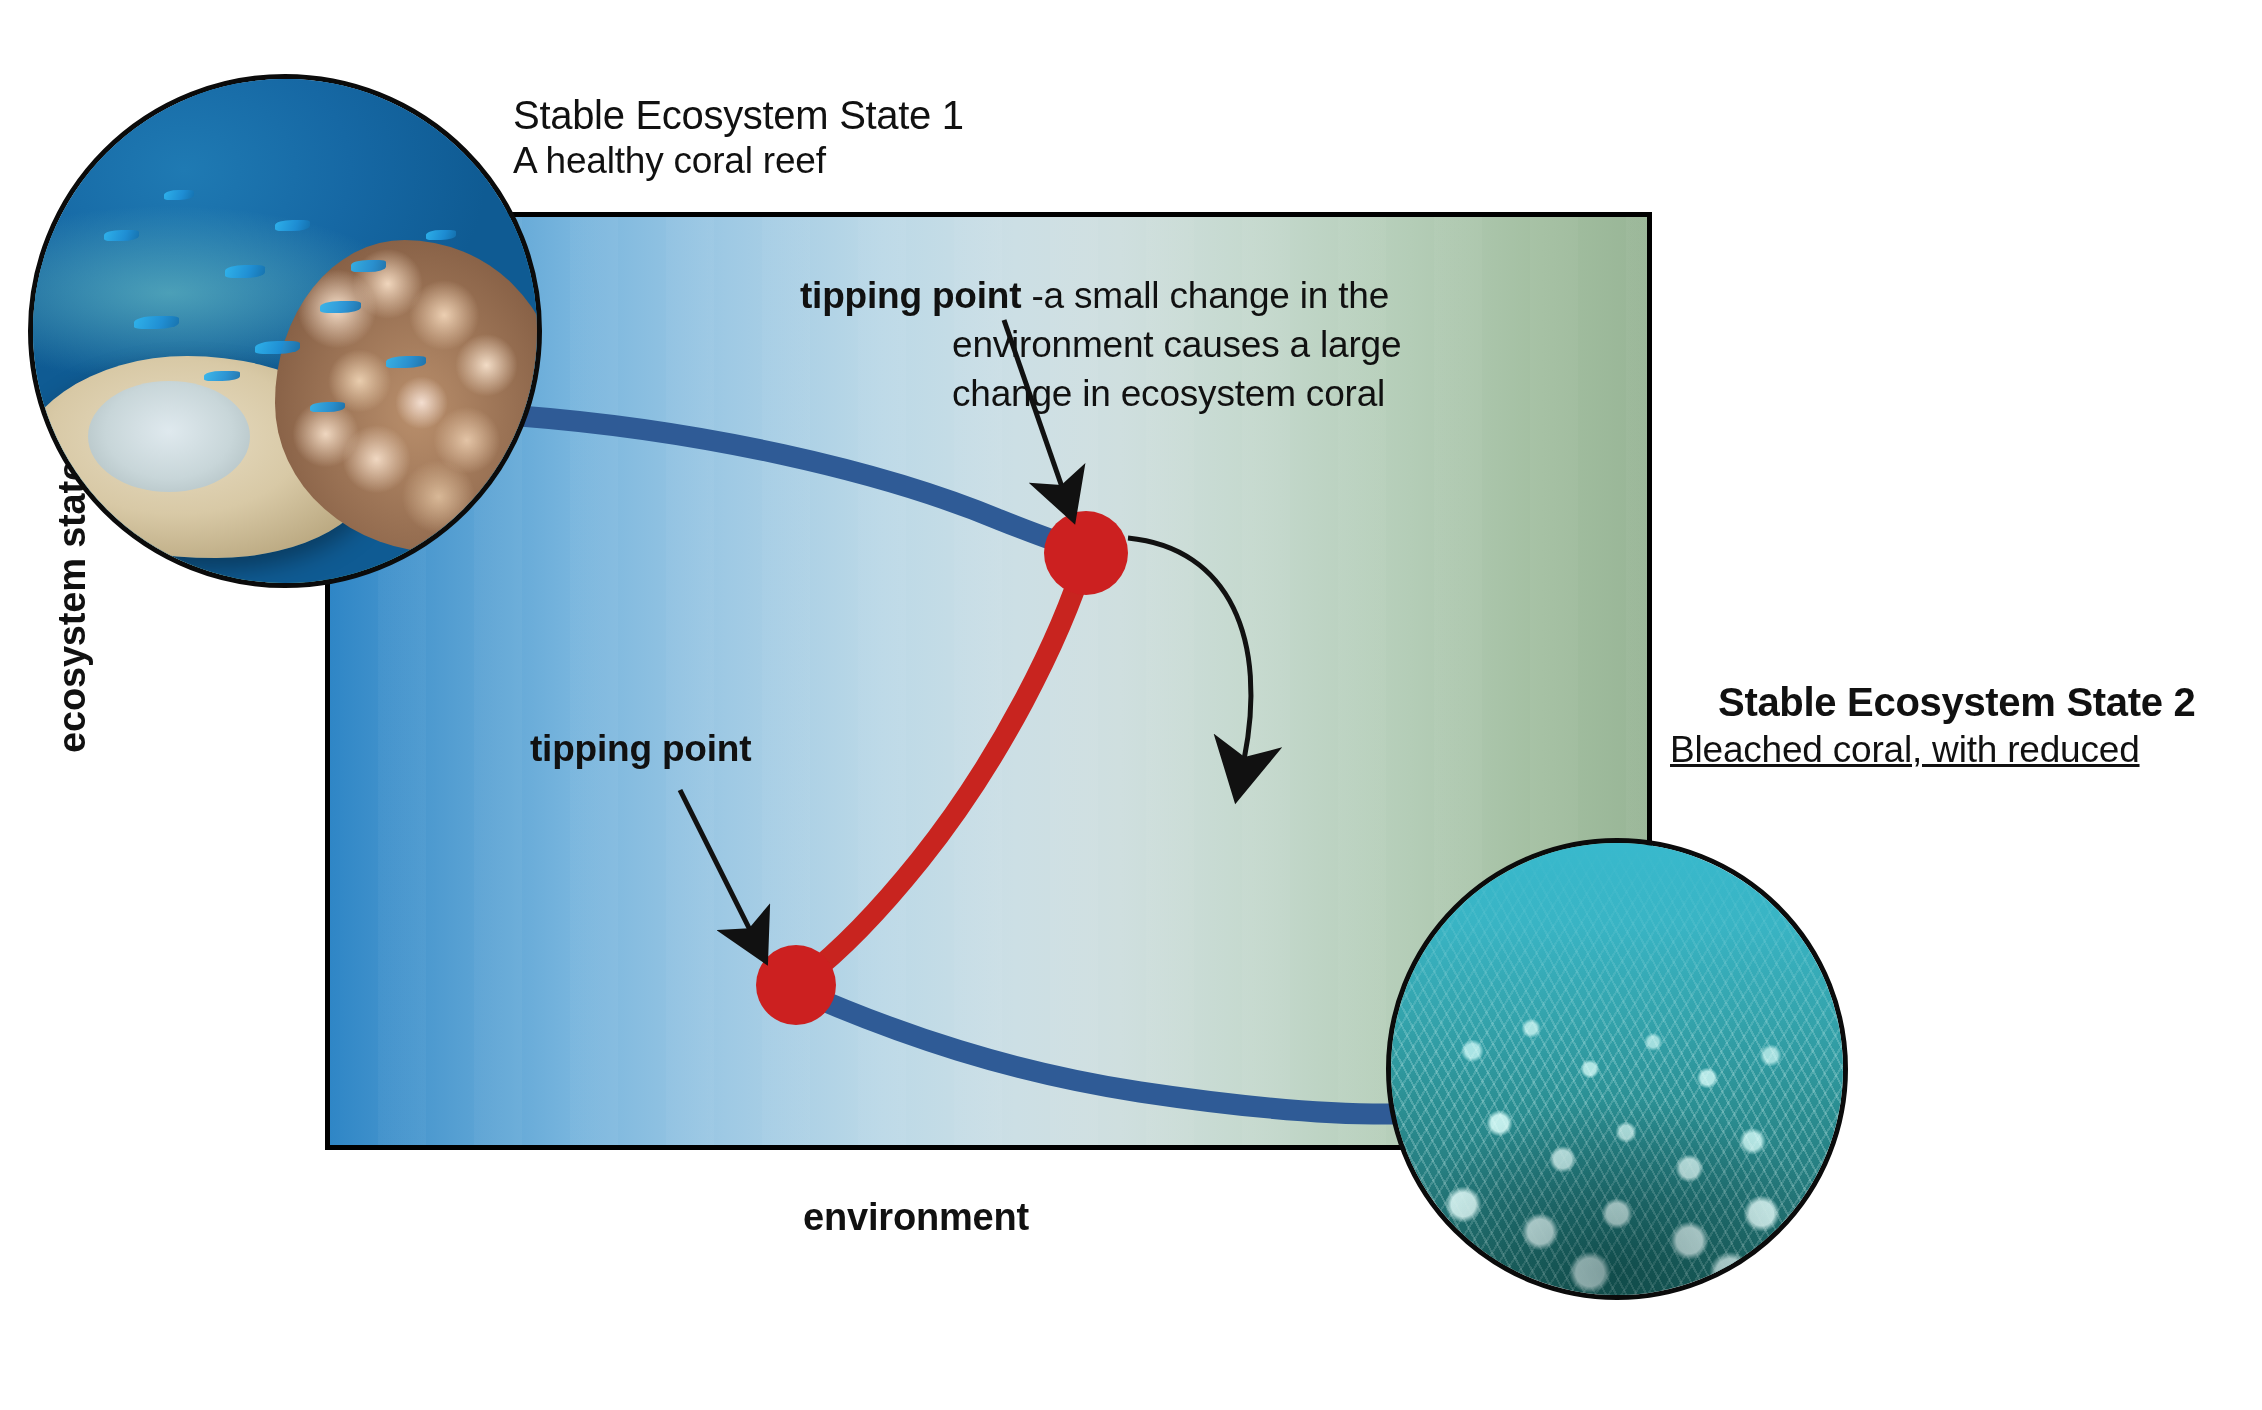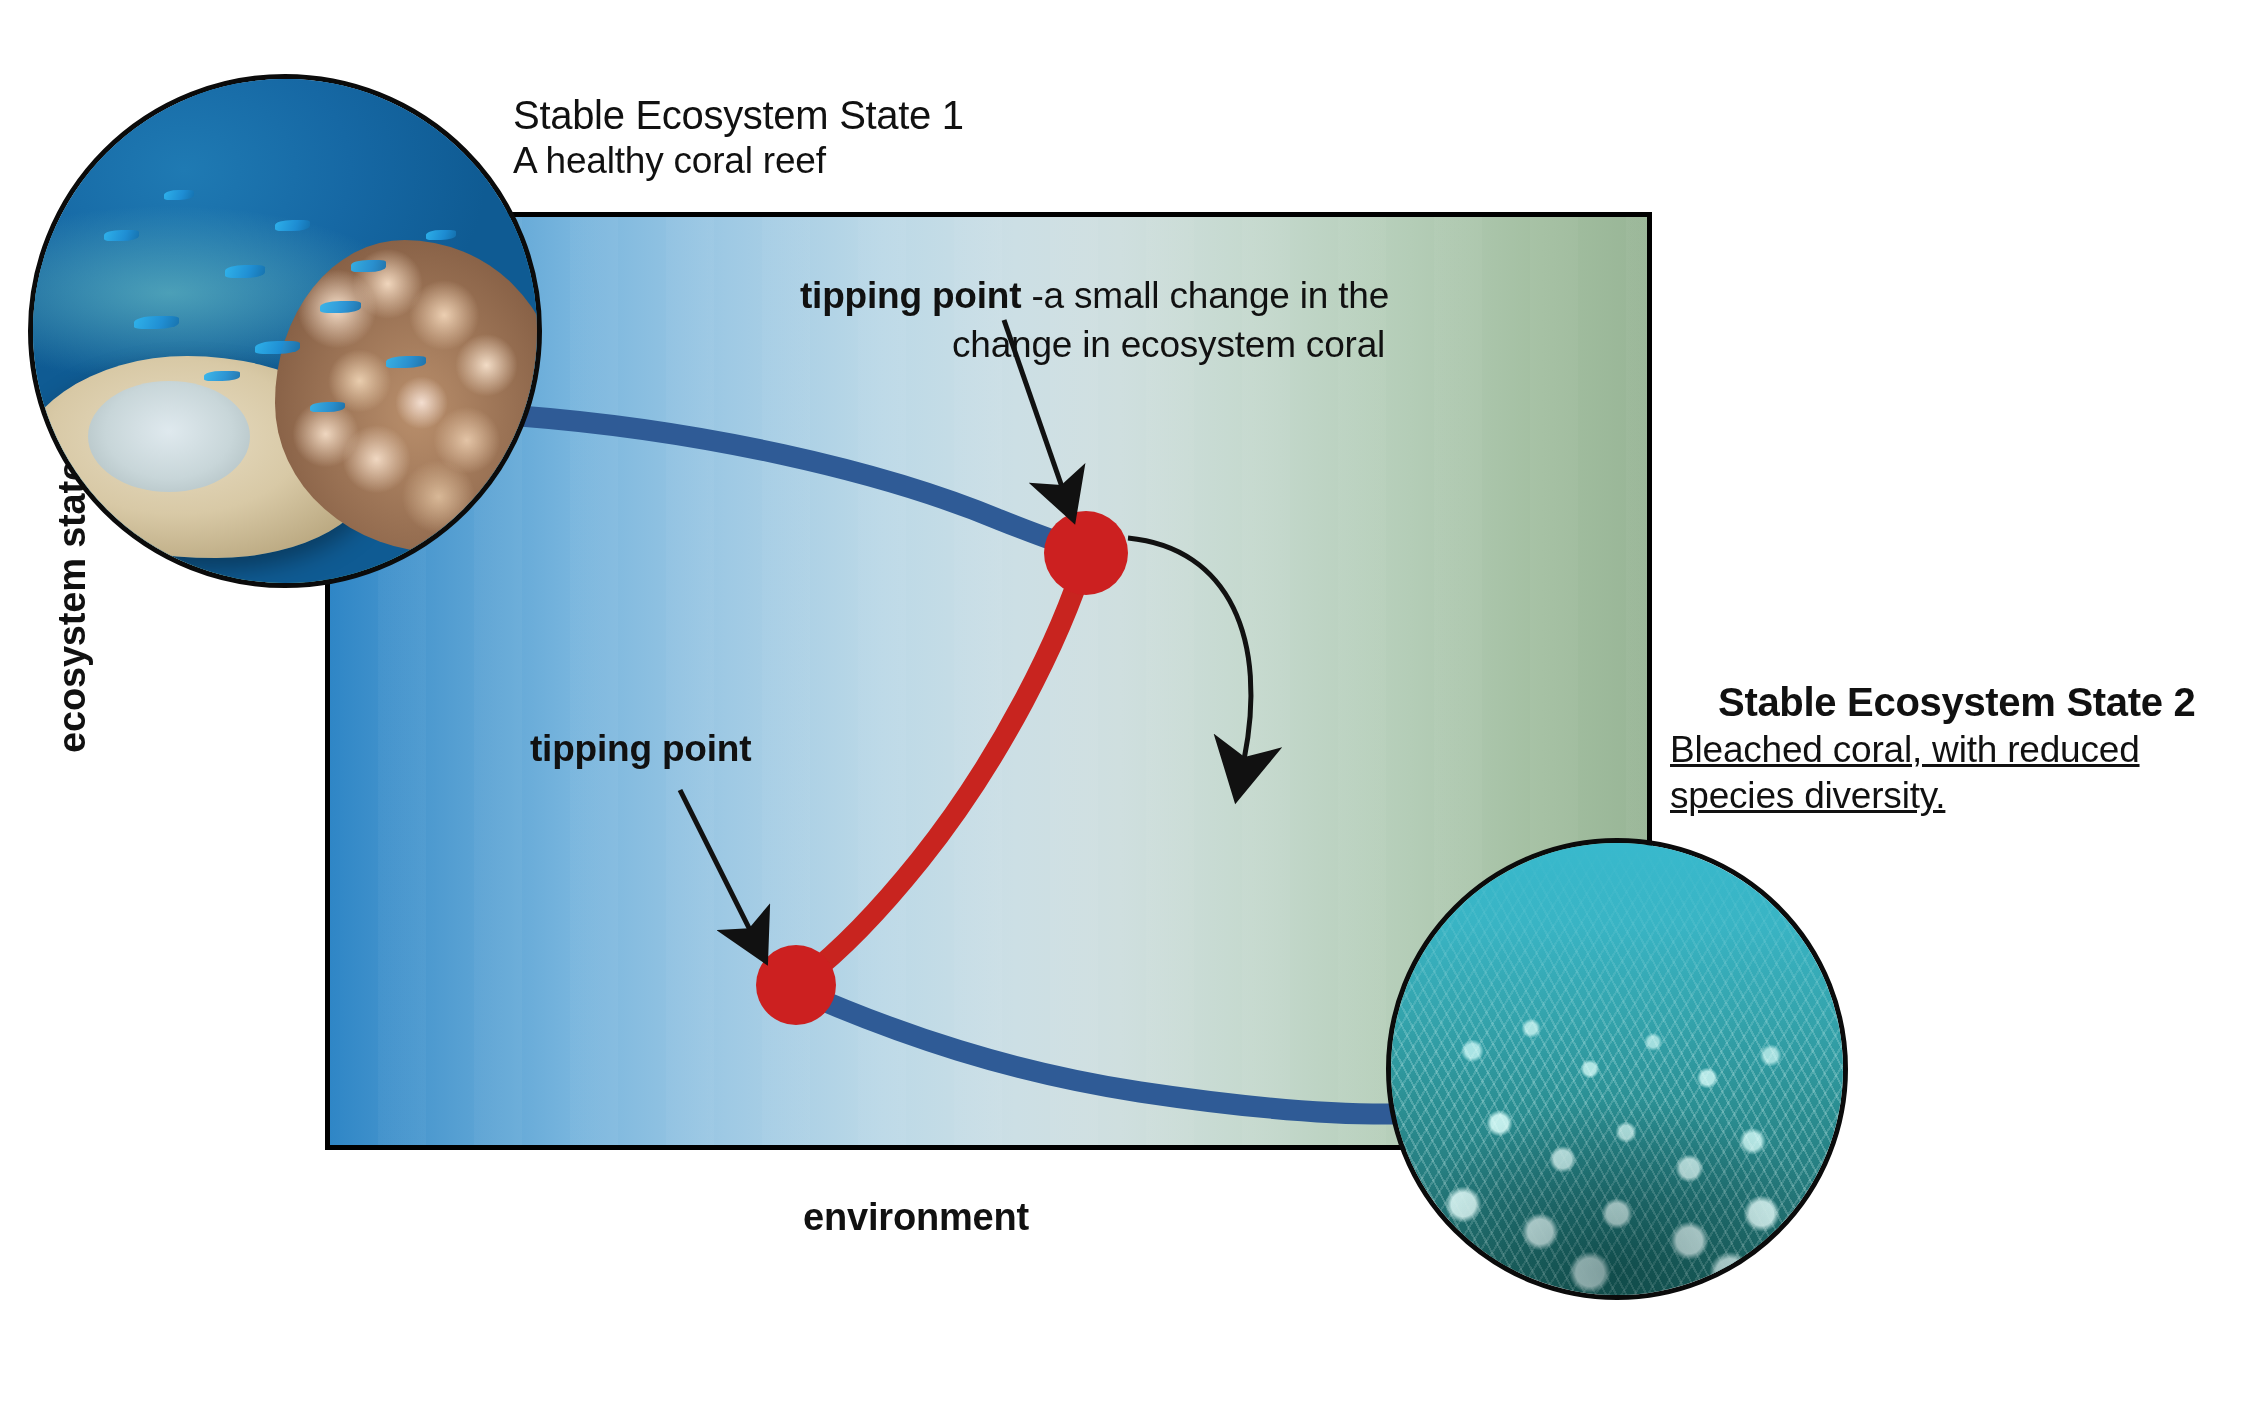--- a/index.html
+++ b/index.html
@@ -303,26 +303,26 @@
   </div>
 
   <div class="callout" id="state1-callout">
     <div class="ttl">Stable Ecosystem State 1</div>
     <div class="sub">A healthy coral reef</div>
   </div>
 
   <div class="callout" id="state2-callout">
     <div class="ttl">Stable Ecosystem State 2</div>
     <div class="sub">Bleached coral, with reduced</div>
-    <div class="sub">species diversity.</div>
   </div>
 
   <div class="callout" id="tipping-upper-callout">
     <div>
       <span class="bold">tipping point</span>
       <span>-a small change in the</span>
     </div>
+    <div style="margin-left:152px;">environment causes a large</div>
     <div style="margin-left:152px;">change in ecosystem coral</div>
   </div>
 
   <div class="callout" id="tipping-lower-callout">tipping point</div>
 
 </div>
 
 </body></html>

